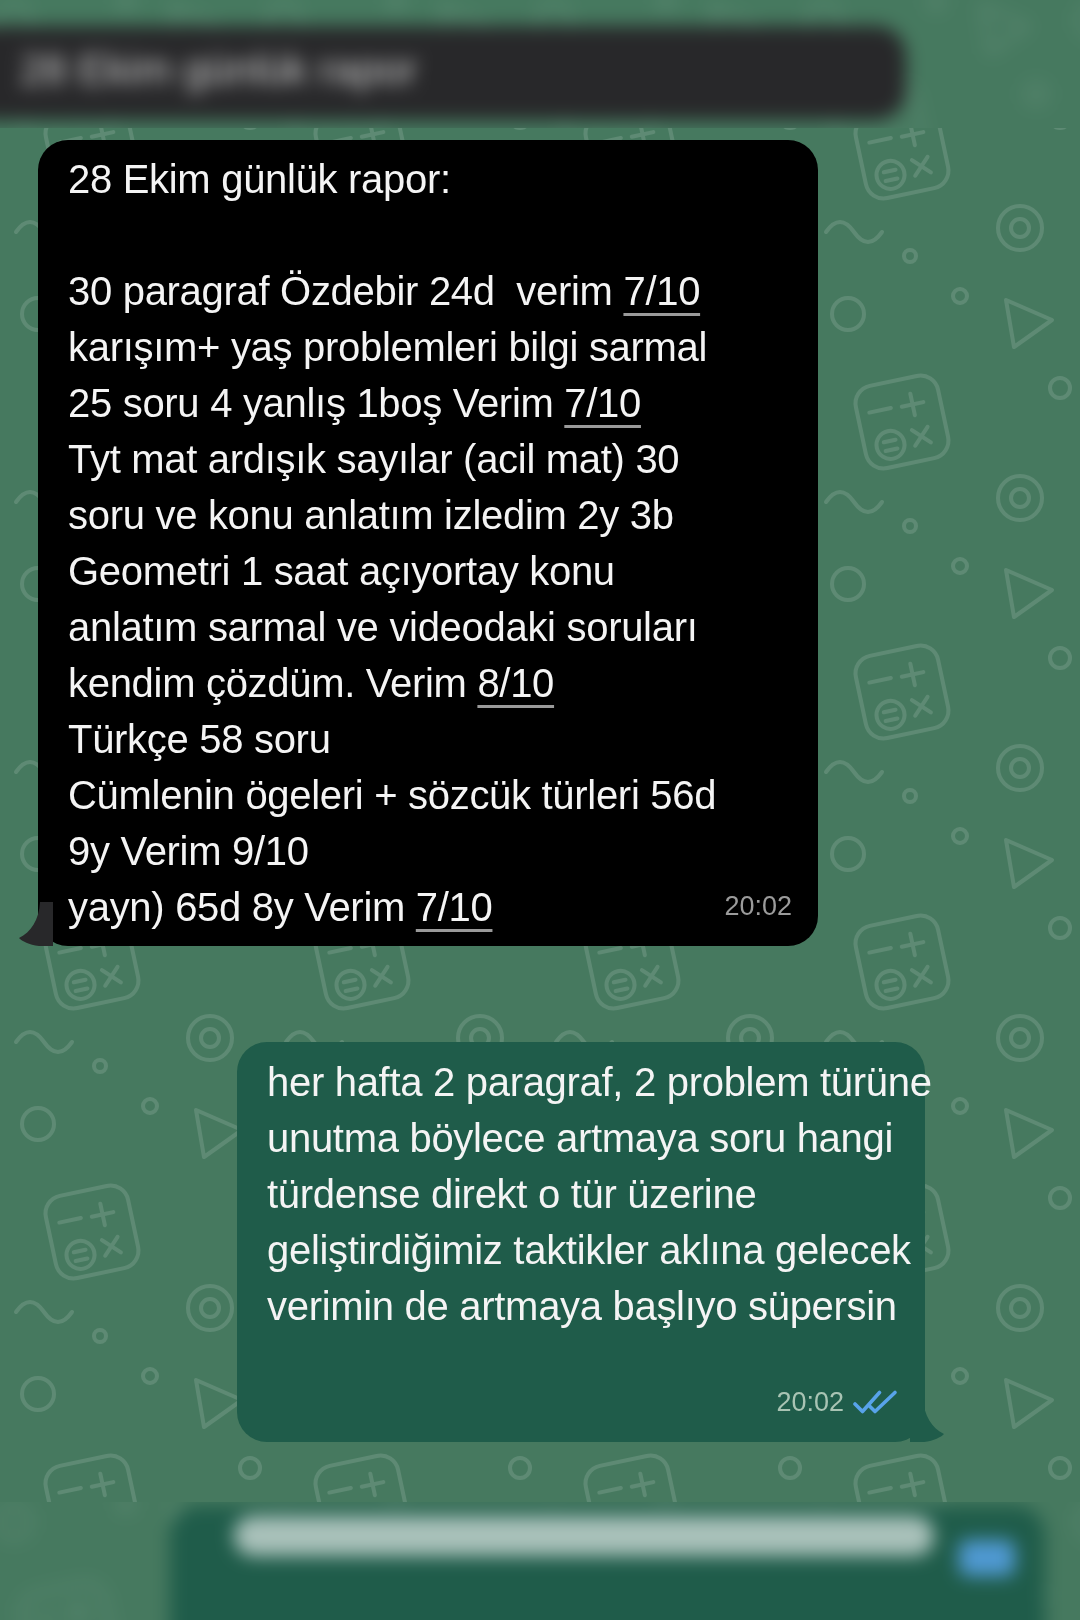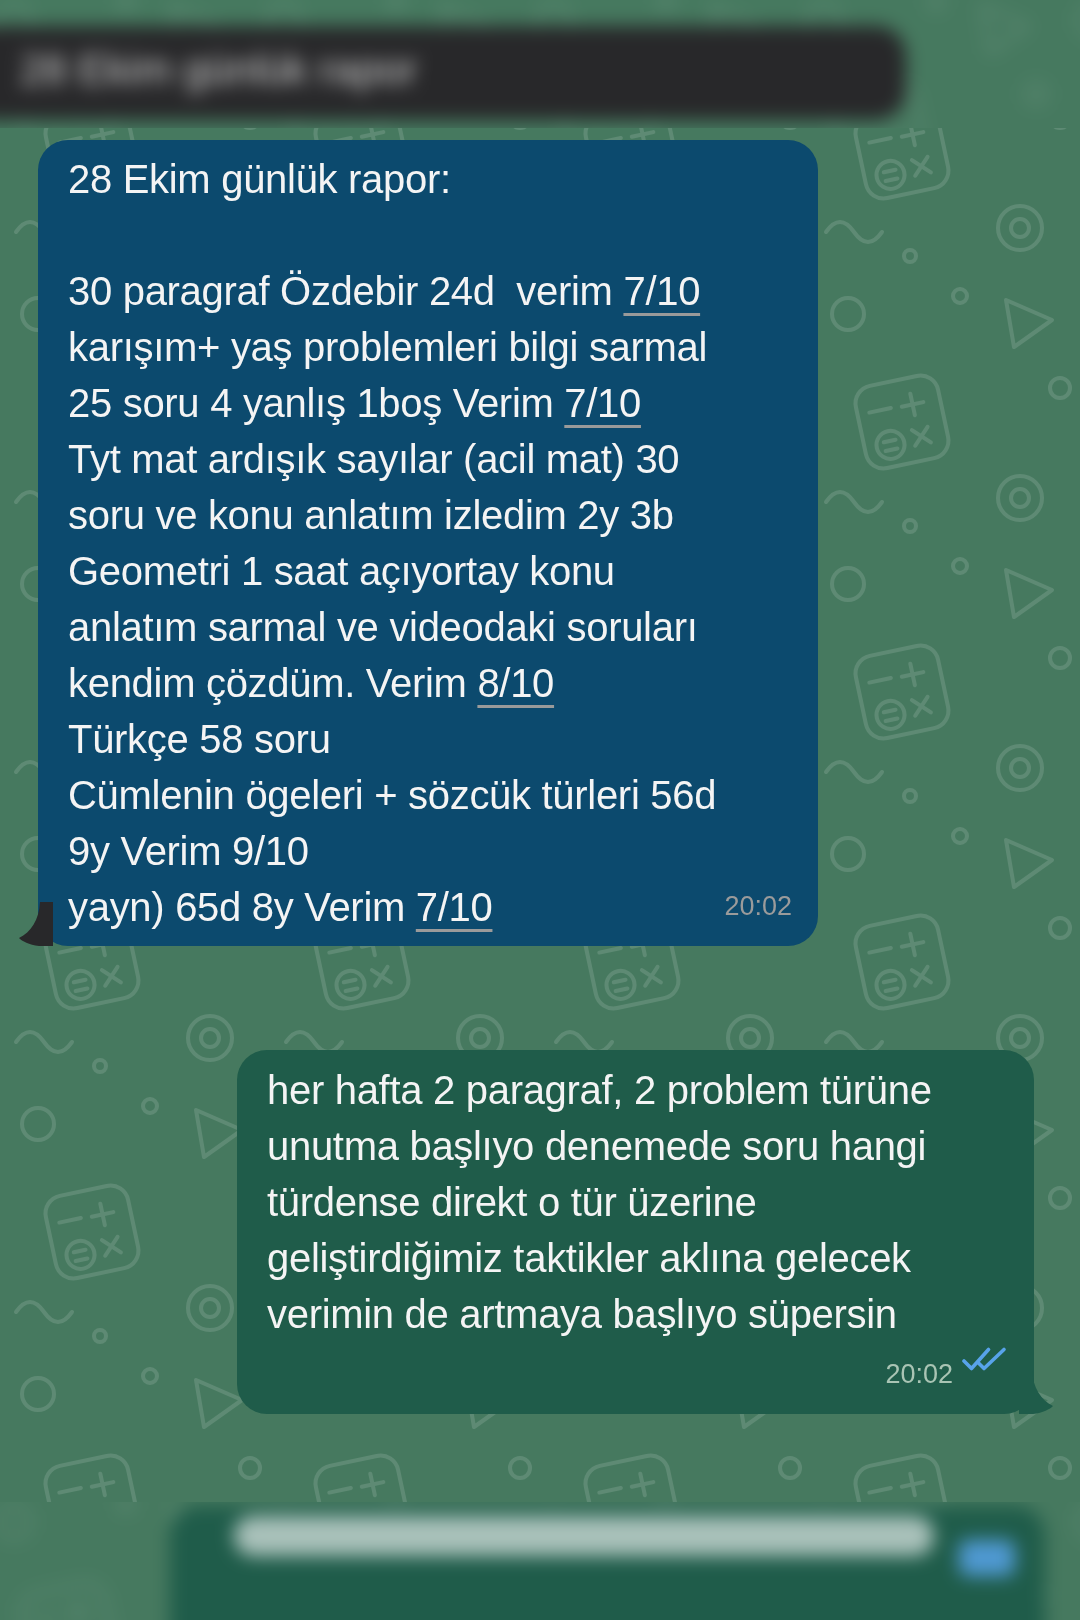--- a/index.html
+++ b/index.html
@@ -22,33 +22,32 @@
   }
   .msg-line{white-space:pre;letter-spacing:-0.3px;}
   .u{
     text-decoration:underline;
     text-decoration-color:#9a9a9a;
     text-decoration-thickness:3px;
     text-underline-offset:8px;
   }
   .bubble-in{
     left:38px;top:140px;width:780px;
-    background:#0c4a6e;
+    background:#000000;
     padding:11px 28px 11px 30px;
   }
   .bubble-out{
-    left:237px;top:1042px;width:797px;
+    left:237px;top:1042px;width:688px;
     background:#1f5c4a;
-    padding:12px 28px 72px 30px;
-    margin-top:8px;
+    padding:12px 28px 108px 30px;
   }
   .time{
     position:absolute;right:26px;bottom:12px;
     font-size:27px;letter-spacing:0;
-    display:flex;gap:9px;
+    display:flex;align-items:center;gap:9px;
   }
   .time-in{color:#9b9b9b;}
   .time-out{color:#a9c4b4;}
   .tick{display:inline-block;line-height:0;}
   .tail{position:absolute;bottom:0;line-height:0;}
   .tail-in{left:-19px;}
   .tail-out{right:-19px;}
   
   .band{position:absolute;left:0;width:1080px;overflow:hidden;z-index:3;}
   .band-top{top:0;height:128px;}
@@ -134,21 +133,21 @@
     <span class="tail tail-in">
       <svg width="34" height="44" viewBox="0 0 34 44">
         <path d="M34 0 L34 44 L20 44 C10 43 3 39 0 36 C12 30 20 18 21 0 Z" fill="#28282a"></path>
       </svg>
     </span>
   </div>
 
   <div class="bubble bubble-out">
     <div>
         <div class="msg-line"><span>her hafta 2 paragraf, 2 problem türüne</span></div>
-        <div class="msg-line"><span>unutma başlıyo denemede soru hangi</span></div>
+        <div class="msg-line"><span>unutma böylece artmaya soru hangi</span></div>
         <div class="msg-line"><span>türdense direkt o tür üzerine</span></div>
         <div class="msg-line"><span>geliştirdiğimiz taktikler aklına gelecek</span></div>
         <div class="msg-line"><span>verimin de artmaya başlıyo süpersin</span></div>
       </div>
     <div class="time time-out">
       <span>20:02</span>
       <span class="tick">
         <svg width="46" height="27" viewBox="0 0 46 27">
           <g fill="none" stroke="#58a3ea" stroke-width="3.6" stroke-linecap="round" stroke-linejoin="round">
             <path d="M2 15 L9.5 22.5 L26.5 3.5"></path>

